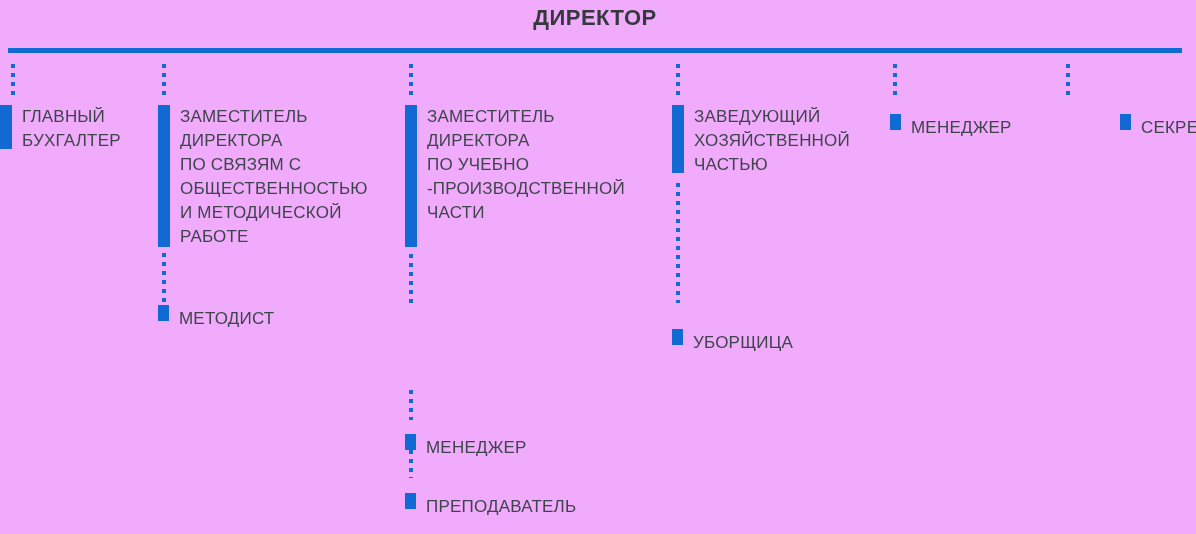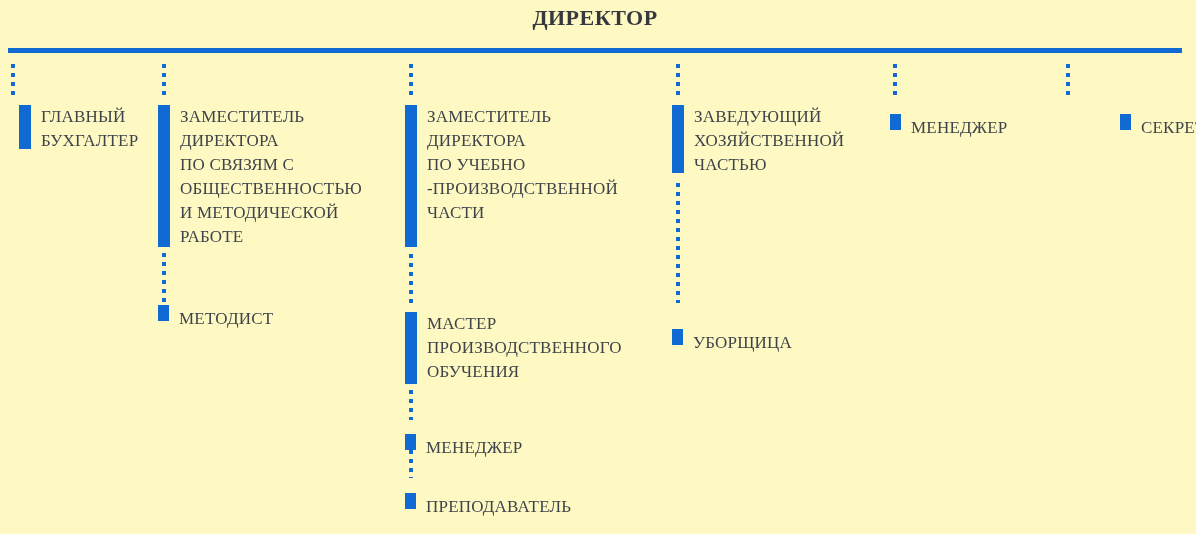--- a/index.html
+++ b/index.html
@@ -1,18 +1,18 @@
 <!DOCTYPE html>
 <html><head>
 <meta charset="utf-8">
 <style>
   html,body{margin:0;padding:0;background:#ffffff;}
   .canvas{
-    position:relative;width:1196px;height:534px;background:#fef9c3;
-    font-family:Liberation Serif, serif;overflow:hidden;
+    position:relative;width:1196px;height:534px;background:#f0abfc;
+    font-family:Liberation Sans, sans-serif;overflow:hidden;
     --accent:#1169d4;--title:#35383d;--item:#3f444a;
   }
   .chart-title{
     position:absolute;left:8px;top:5px;width:1174px;text-align:center;
     font-size:22px;font-weight:700;letter-spacing:.5px;color:var(--title);
   }
   .hline{position:absolute;left:8px;top:48px;width:1174px;height:5px;background:var(--accent);}
   .vdots{
     position:absolute;width:4px;
     background-image:repeating-linear-gradient(to bottom,var(--accent) 0 4px,transparent 4px 9px);
@@ -41,21 +41,21 @@
   <div class="vdots" style="left:676px;top:64px;height:34px"></div>
   <div class="vdots" style="left:893px;top:64px;height:34px"></div>
   <div class="vdots" style="left:1066px;top:64px;height:34px"></div>
 
   <div class="vdots" style="left:162px;top:253px;height:52px"></div>
   <div class="vdots" style="left:409px;top:254px;height:50px"></div>
   <div class="vdots" style="left:409px;top:390px;height:30px"></div>
   <div class="vdots" style="left:409px;top:450px;height:28px"></div>
   <div class="vdots" style="left:676px;top:183px;height:120px"></div>
 
-  <div class="node" style="left:19px;top:105px">
+  <div class="node" style="left:0;top:105px">
     <span class="bar" style="height:44px"></span>
     <div class="label">ГЛАВНЫЙ
 БУХГАЛТЕР</div>
   </div>
 
   <div class="node" style="left:158px;top:105px">
     <span class="bar" style="height:142px"></span>
     <div class="label">ЗАМЕСТИТЕЛЬ
 ДИРЕКТОРА
 ПО СВЯЗЯМ С
@@ -68,26 +68,20 @@
     <div class="label">МЕТОДИСТ</div>
   </div>
 
   <div class="node" style="left:405px;top:105px">
     <span class="bar" style="height:142px"></span>
     <div class="label">ЗАМЕСТИТЕЛЬ
 ДИРЕКТОРА
 ПО УЧЕБНО
 -ПРОИЗВОДСТВЕННОЙ
 ЧАСТИ</div>
-  </div>
-  <div class="node" style="left:405px;top:312px">
-    <span class="bar" style="height:72px"></span>
-    <div class="label">МАСТЕР
-ПРОИЗВОДСТВЕННОГО
-ОБУЧЕНИЯ</div>
   </div>
   <div class="node single" style="left:405px;top:427px">
     <span class="bullet"></span>
     <div class="label">МЕНЕДЖЕР</div>
   </div>
   <div class="node" style="left:672px;top:105px">
     <span class="bar" style="height:68px"></span>
     <div class="label">ЗАВЕДУЮЩИЙ
 ХОЗЯЙСТВЕННОЙ
 ЧАСТЬЮ</div>

